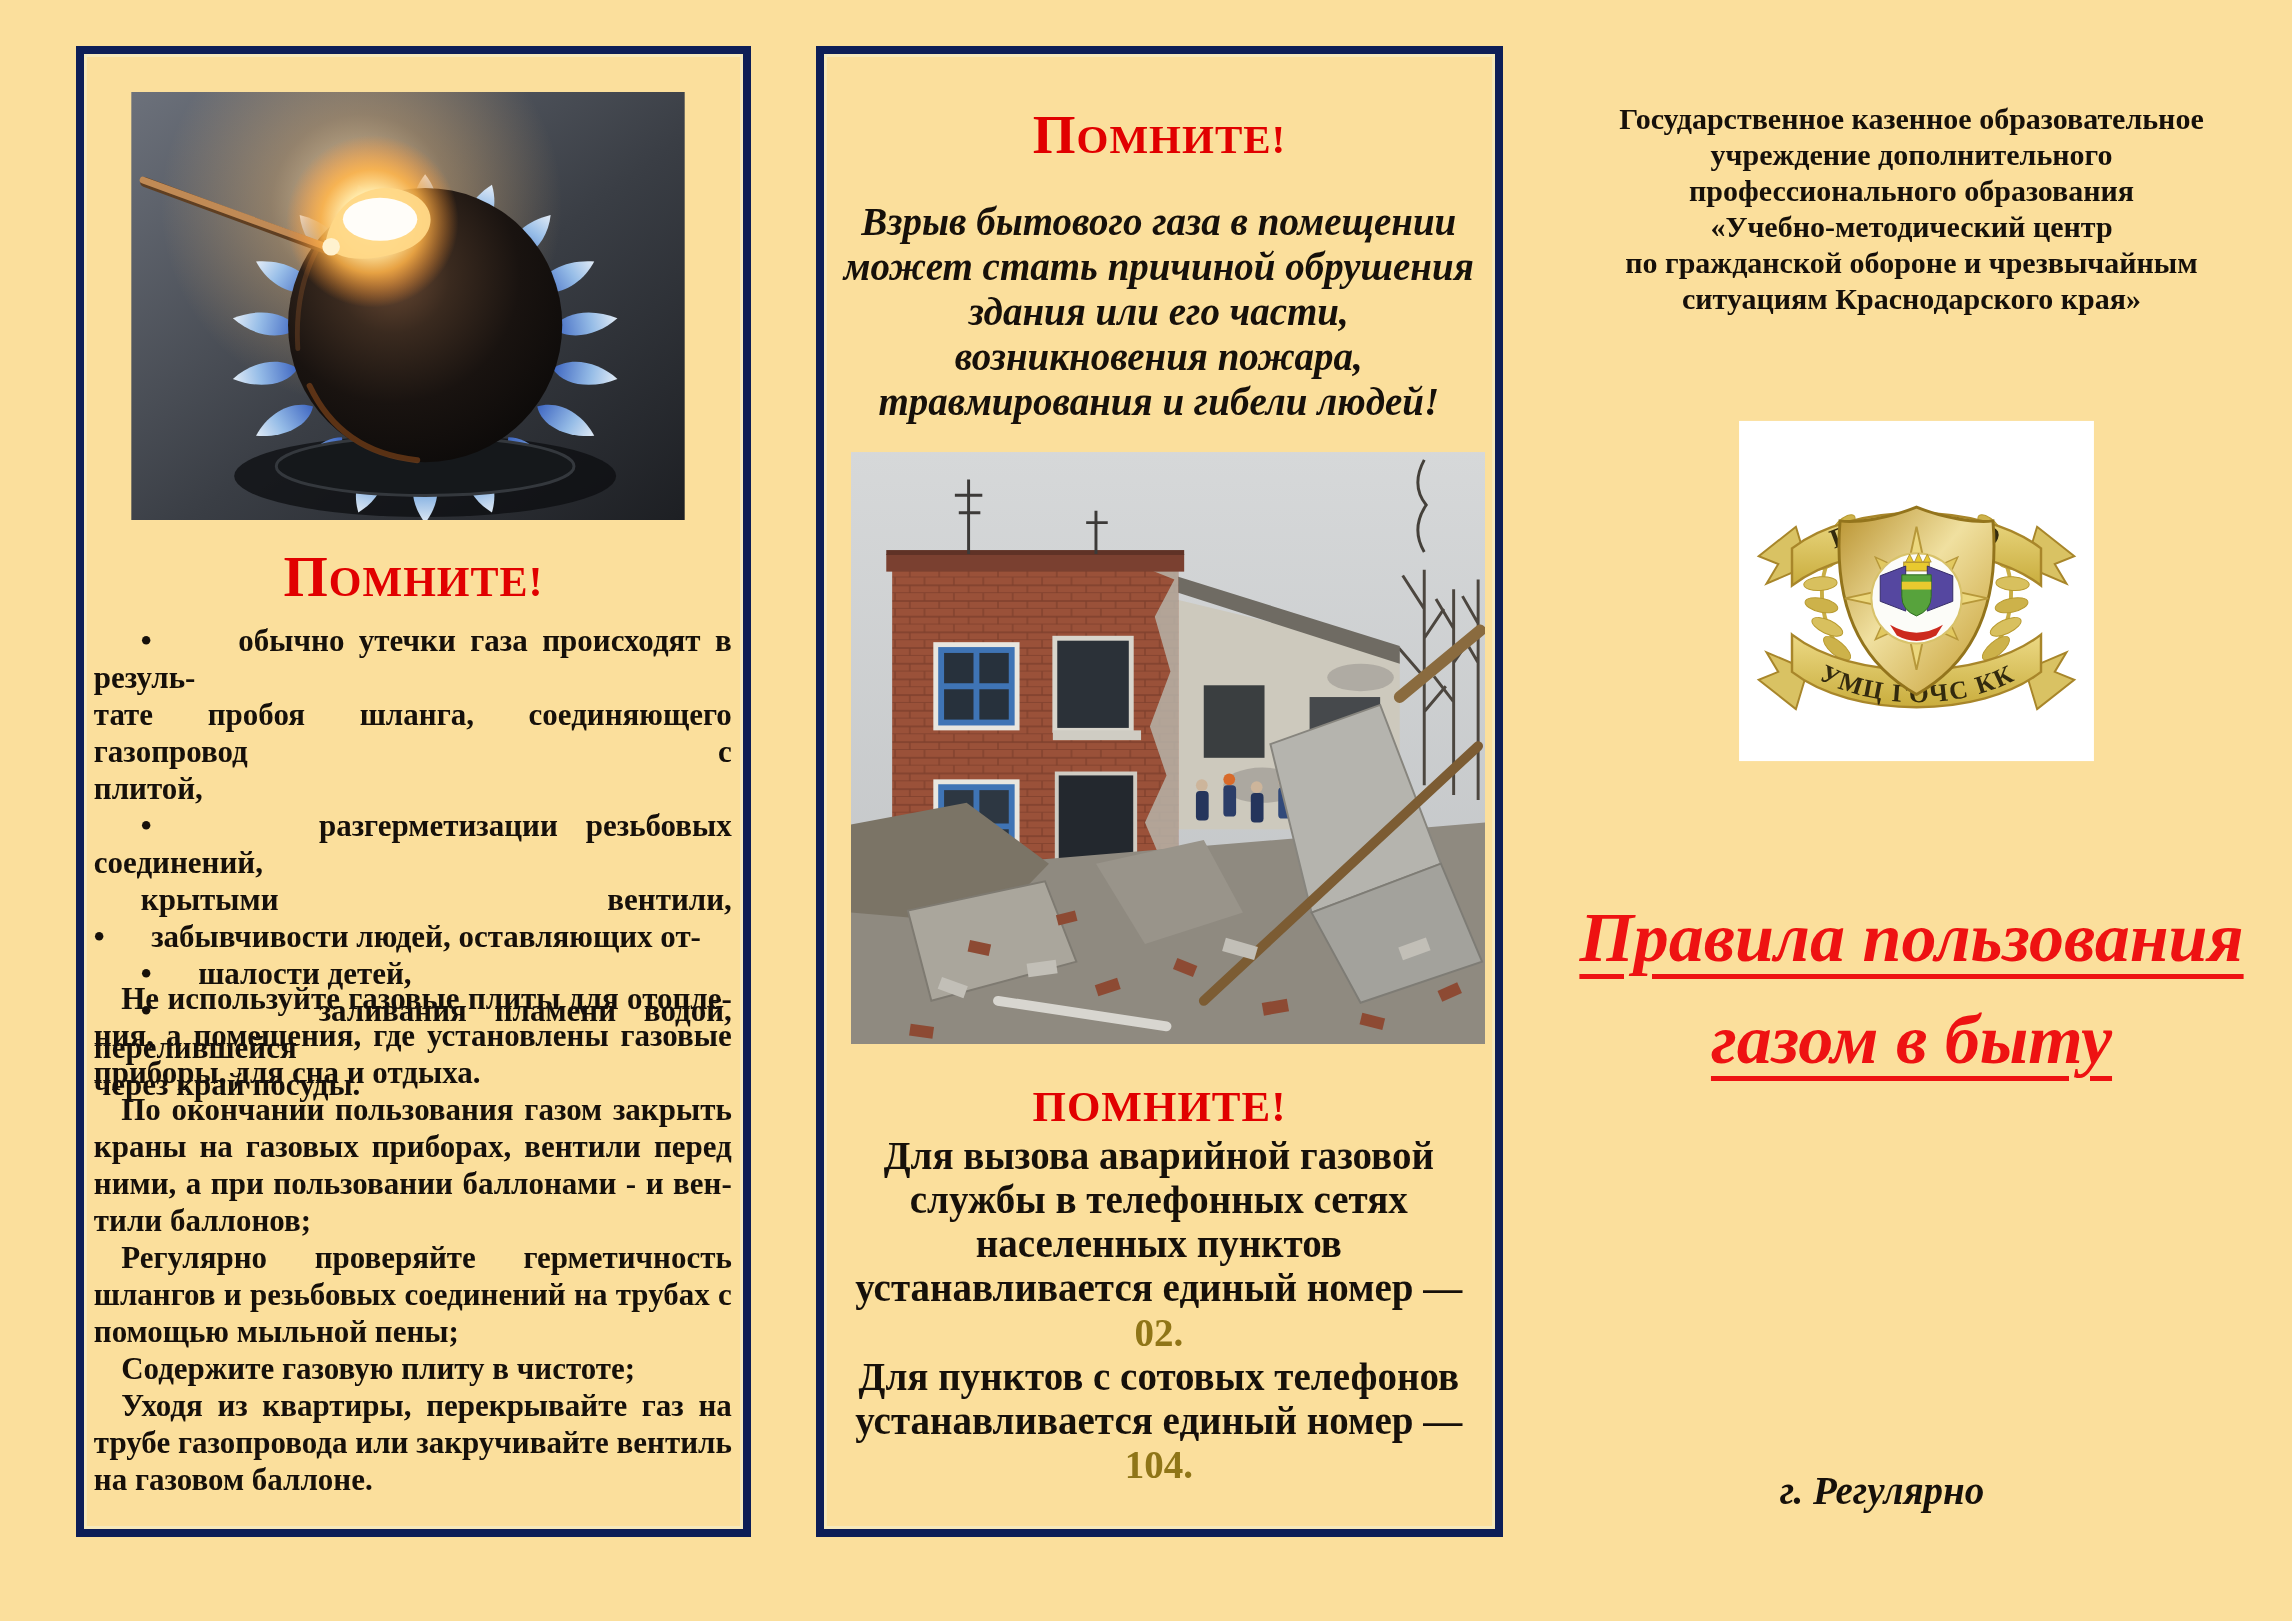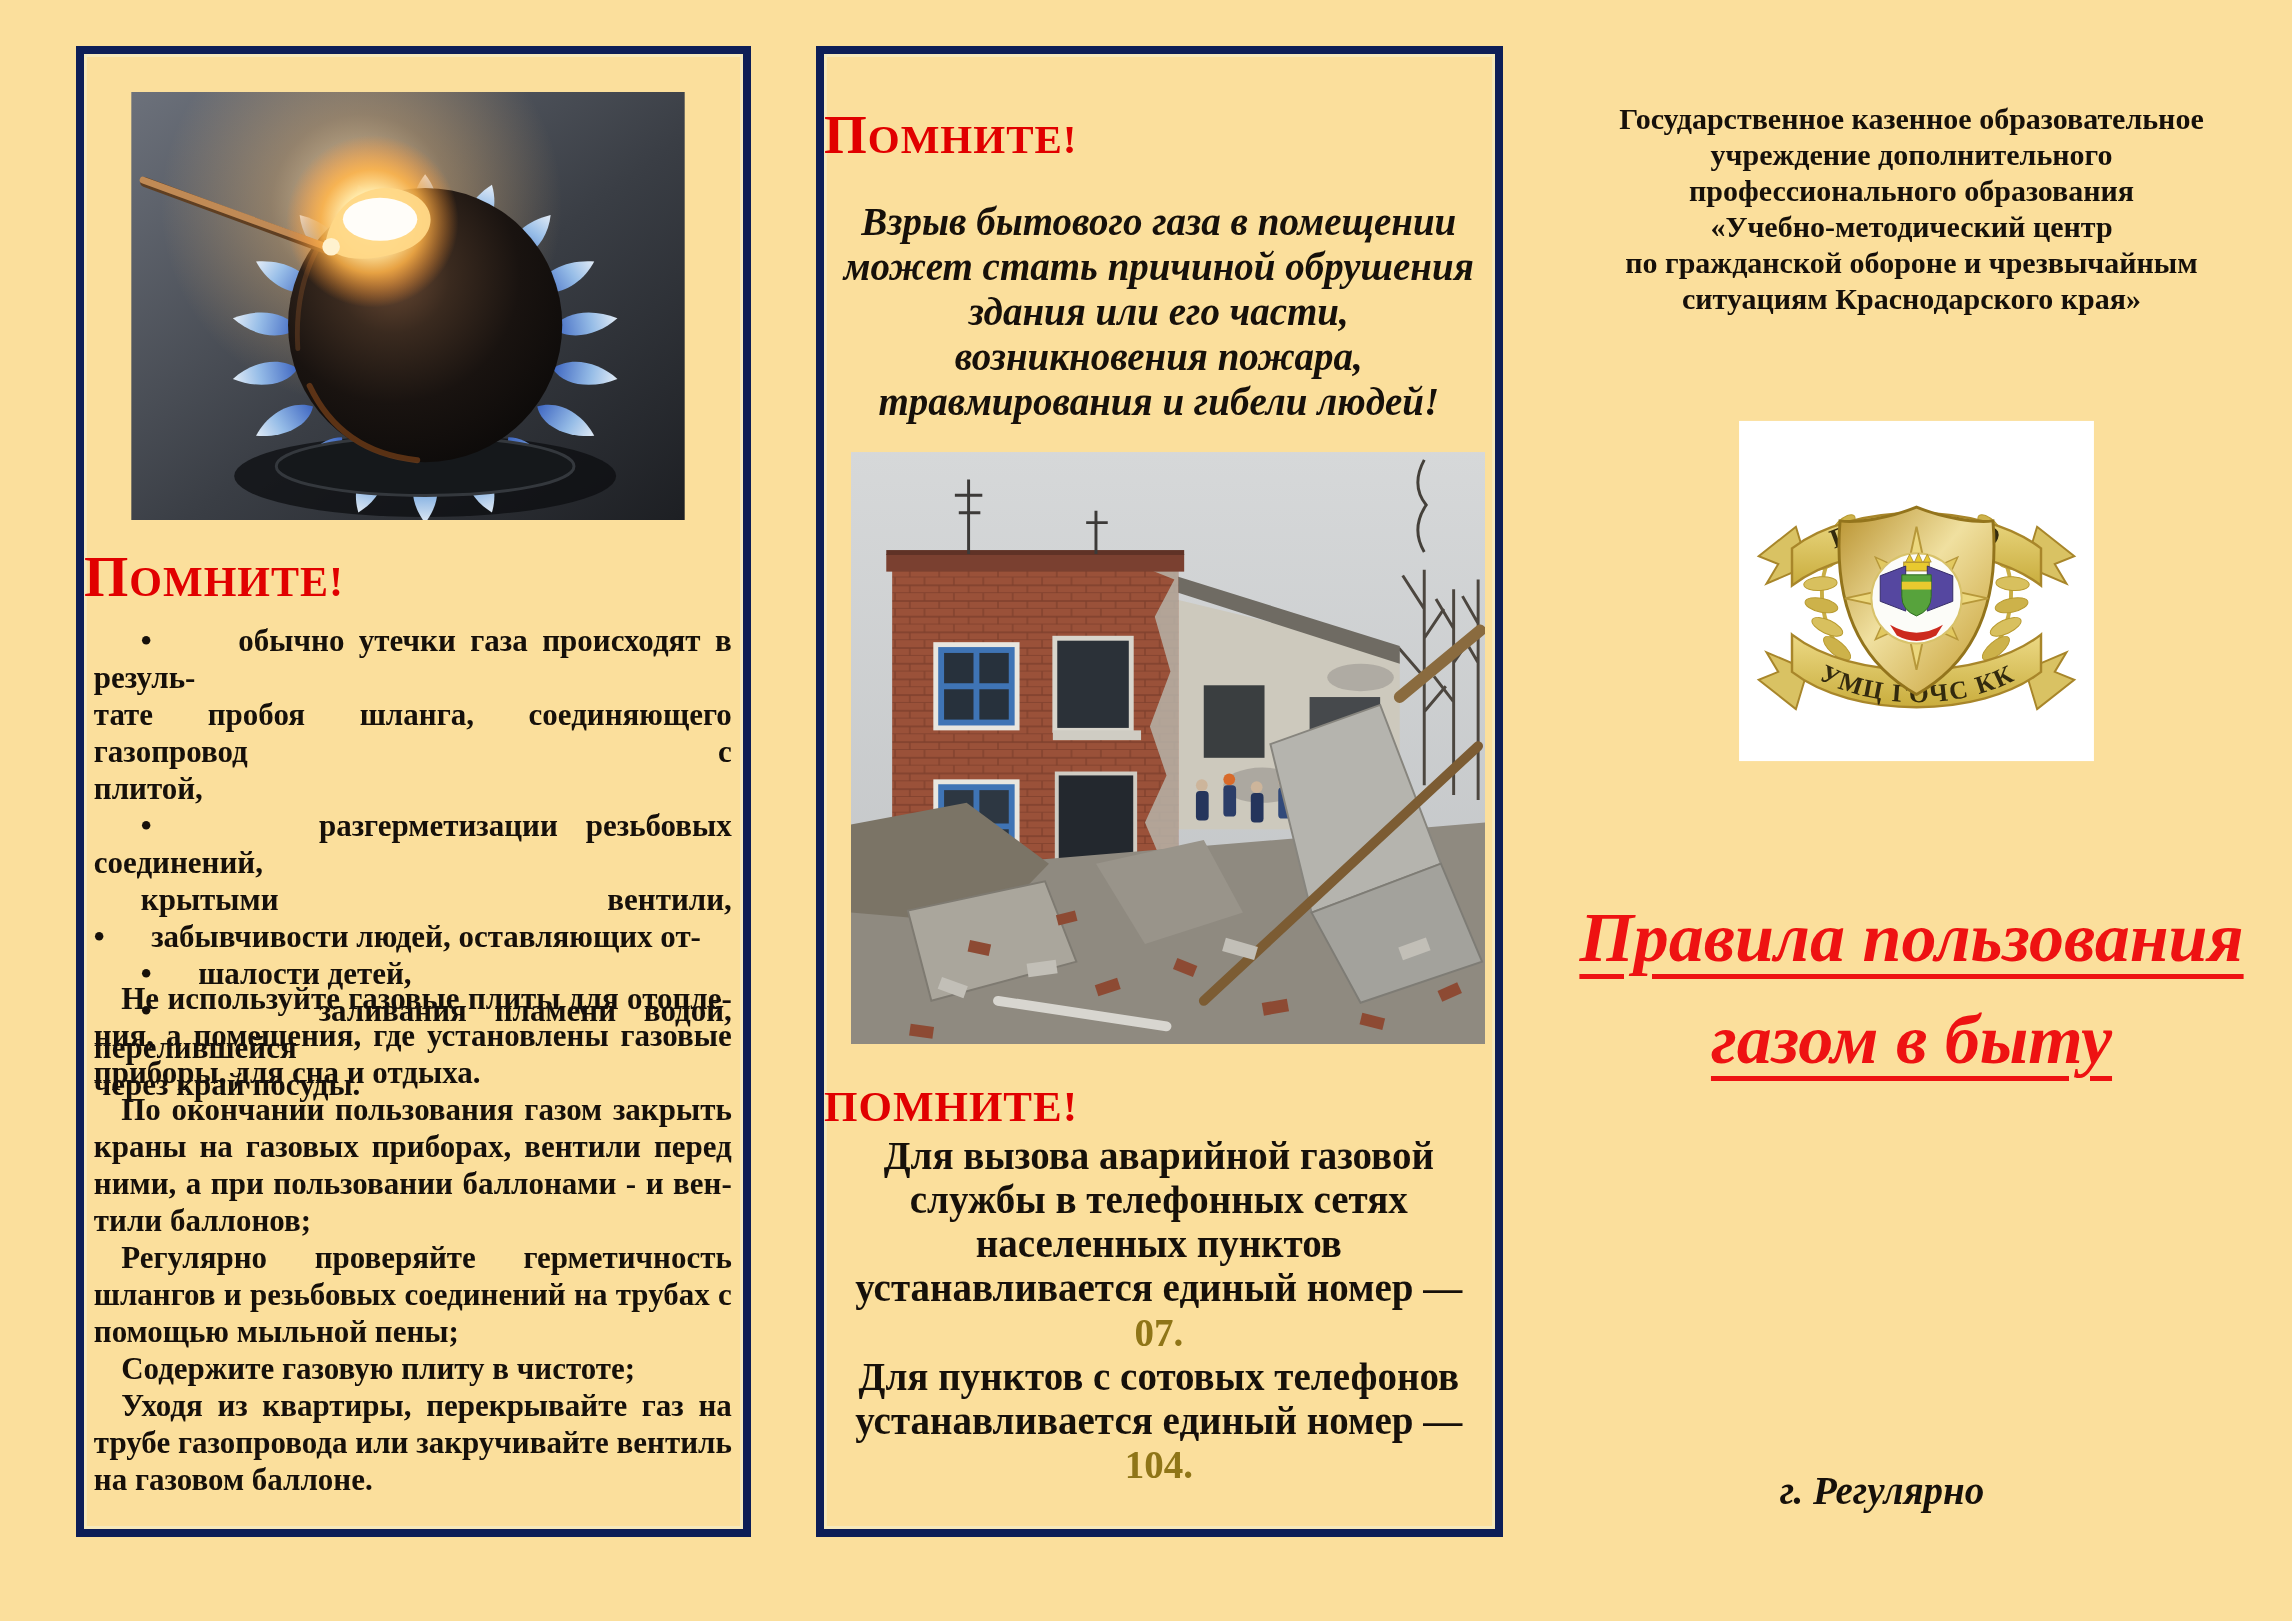--- a/index.html
+++ b/index.html
@@ -7,21 +7,21 @@
         font-family:"Liberation Serif",serif;color:#16100a;overflow:hidden;}
 
   
   .panel{position:absolute;top:46px;height:1491px;box-sizing:border-box;
          border:8.8px solid #0d1e57;box-shadow:inset 0 0 0 2.9px #f6e9bc;}
   #panel1{left:76px;width:675px;}
   #panel2{left:816px;width:687px;}
   .abs{position:absolute;}
 
   
-  .h-red{color:#e10000;font-weight:bold;text-align:left;letter-spacing:1px;}
+  .h-red{color:#e10000;font-weight:bold;text-align:center;letter-spacing:1px;}
   .h-smallcaps{font-size:42px;line-height:1.1;}
   .h-smallcaps::first-letter{font-size:57px;}
   .h2-smallcaps{font-size:41px;line-height:1.1;}
   .h2-smallcaps::first-letter{font-size:55px;}
   .h-caps{font-size:43px;line-height:1.1;}
 
   
   .bp,.jp{font-weight:bold;font-size:31px;line-height:37px;color:#16100a;}
   .jline{text-align:justify;text-align-last:justify;}
   .bp .jline:first-child{text-indent:47px;}
@@ -290,21 +290,21 @@
     </div>
 
     <div class="abs h-red h-caps" style="left:0;top:1029px;width:100%;">ПОМНИТЕ!</div>
 
     <div class="abs calls" style="left:7.8px;top:1080px;width:654px;">
         <div class="cline">Для вызова аварийной газовой</div>
         <div class="cline">службы в телефонных сетях</div>
         <div class="cline">населенных пунктов</div>
         <div class="cline">устанавливается единый номер —</div>
       </div>
-    <div class="abs num" style="left:7.8px;top:1257px;width:654px;">07.</div>
+    <div class="abs num" style="left:7.8px;top:1257px;width:654px;">02.</div>
     <div class="abs calls" style="left:7.8px;top:1301px;width:654px;">
         <div class="cline">Для пунктов с сотовых телефонов</div>
         <div class="cline">устанавливается единый номер —</div>
       </div>
     <div class="abs num" style="left:7.8px;top:1389px;width:654px;">104.</div>
   </div>
 
   <div class="abs institution" style="left:1534px;top:57px;width:755px;margin-top:44px;">
       <div class="cline">Государственное казенное образовательное</div>
       <div class="cline">учреждение дополнительного</div>

